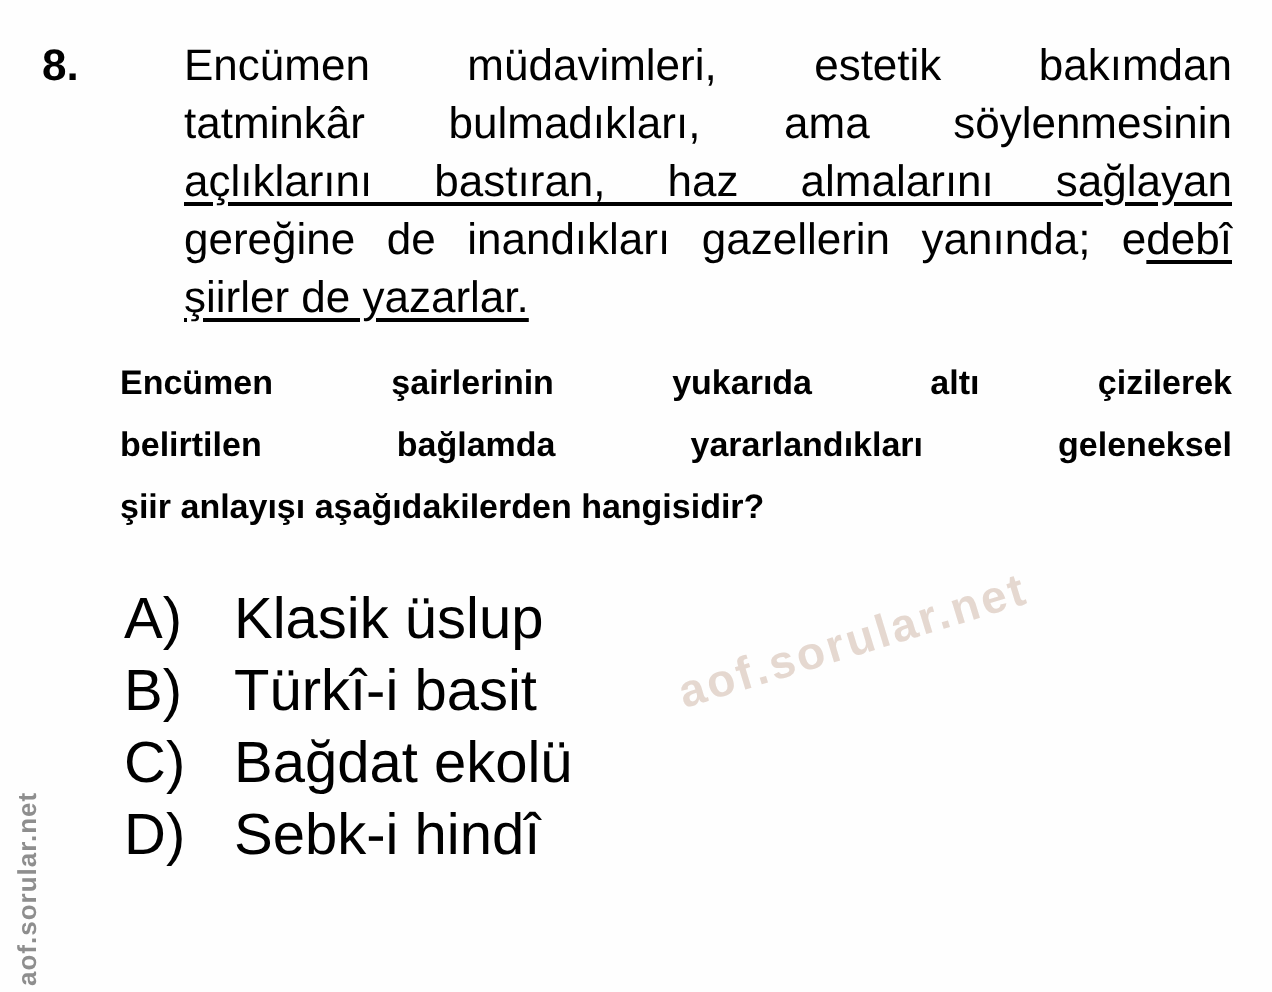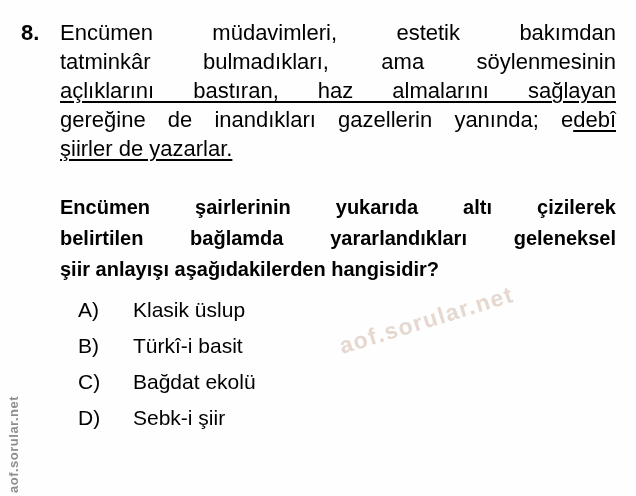--- a/index.html
+++ b/index.html
@@ -33,58 +33,58 @@
     top: 18px;
     width: 556px;
     font-size: 22px;
     line-height: 29px;
   }
   .passage .line {
     text-align: justify;
     text-align-last: justify;
     height: 29px;
     white-space: normal;
+    margin-left: 32px;
   }
   .passage .line.last {
     text-align: left;
     text-align-last: left;
   }
   .u {
     text-decoration: underline;
     text-decoration-thickness: 2px;
     text-underline-offset: 3px;
   }
 
   
   .stem {
     position: absolute;
     left: 60px;
-    top: 192px;
+    top: 176px;
     width: 556px;
-    font-size: 20px;
+    font-size: 17px;
     line-height: 31px;
     font-weight: bold;
   }
   .stem .line {
     text-align: justify;
     text-align-last: justify;
     height: 31px;
   }
   .stem .line.last {
     text-align: left;
     text-align-last: left;
   }
 
   
   .options {
     position: absolute;
     left: 62px;
     top: 292px;
-    font-size: 21px;
-    margin-left: 16px;
+    font-size: 29px;
   }
   .option-row {
     height: 36px;
     line-height: 36px;
     white-space: nowrap;
   }
   .option-letter {
     display: inline-block;
     width: 55px;
   }
@@ -146,17 +146,17 @@
     <div class="option-row">
       <span class="option-letter">A)</span><span>Klasik üslup</span>
     </div>
     <div class="option-row">
       <span class="option-letter">B)</span><span>Türkî-i basit</span>
     </div>
     <div class="option-row">
       <span class="option-letter">C)</span><span>Bağdat ekolü</span>
     </div>
     <div class="option-row">
-      <span class="option-letter">D)</span><span>Sebk-i şiir</span>
+      <span class="option-letter">D)</span><span>Sebk-i hindî</span>
     </div>
   </div>
 
 </div>
 
 </body></html>

